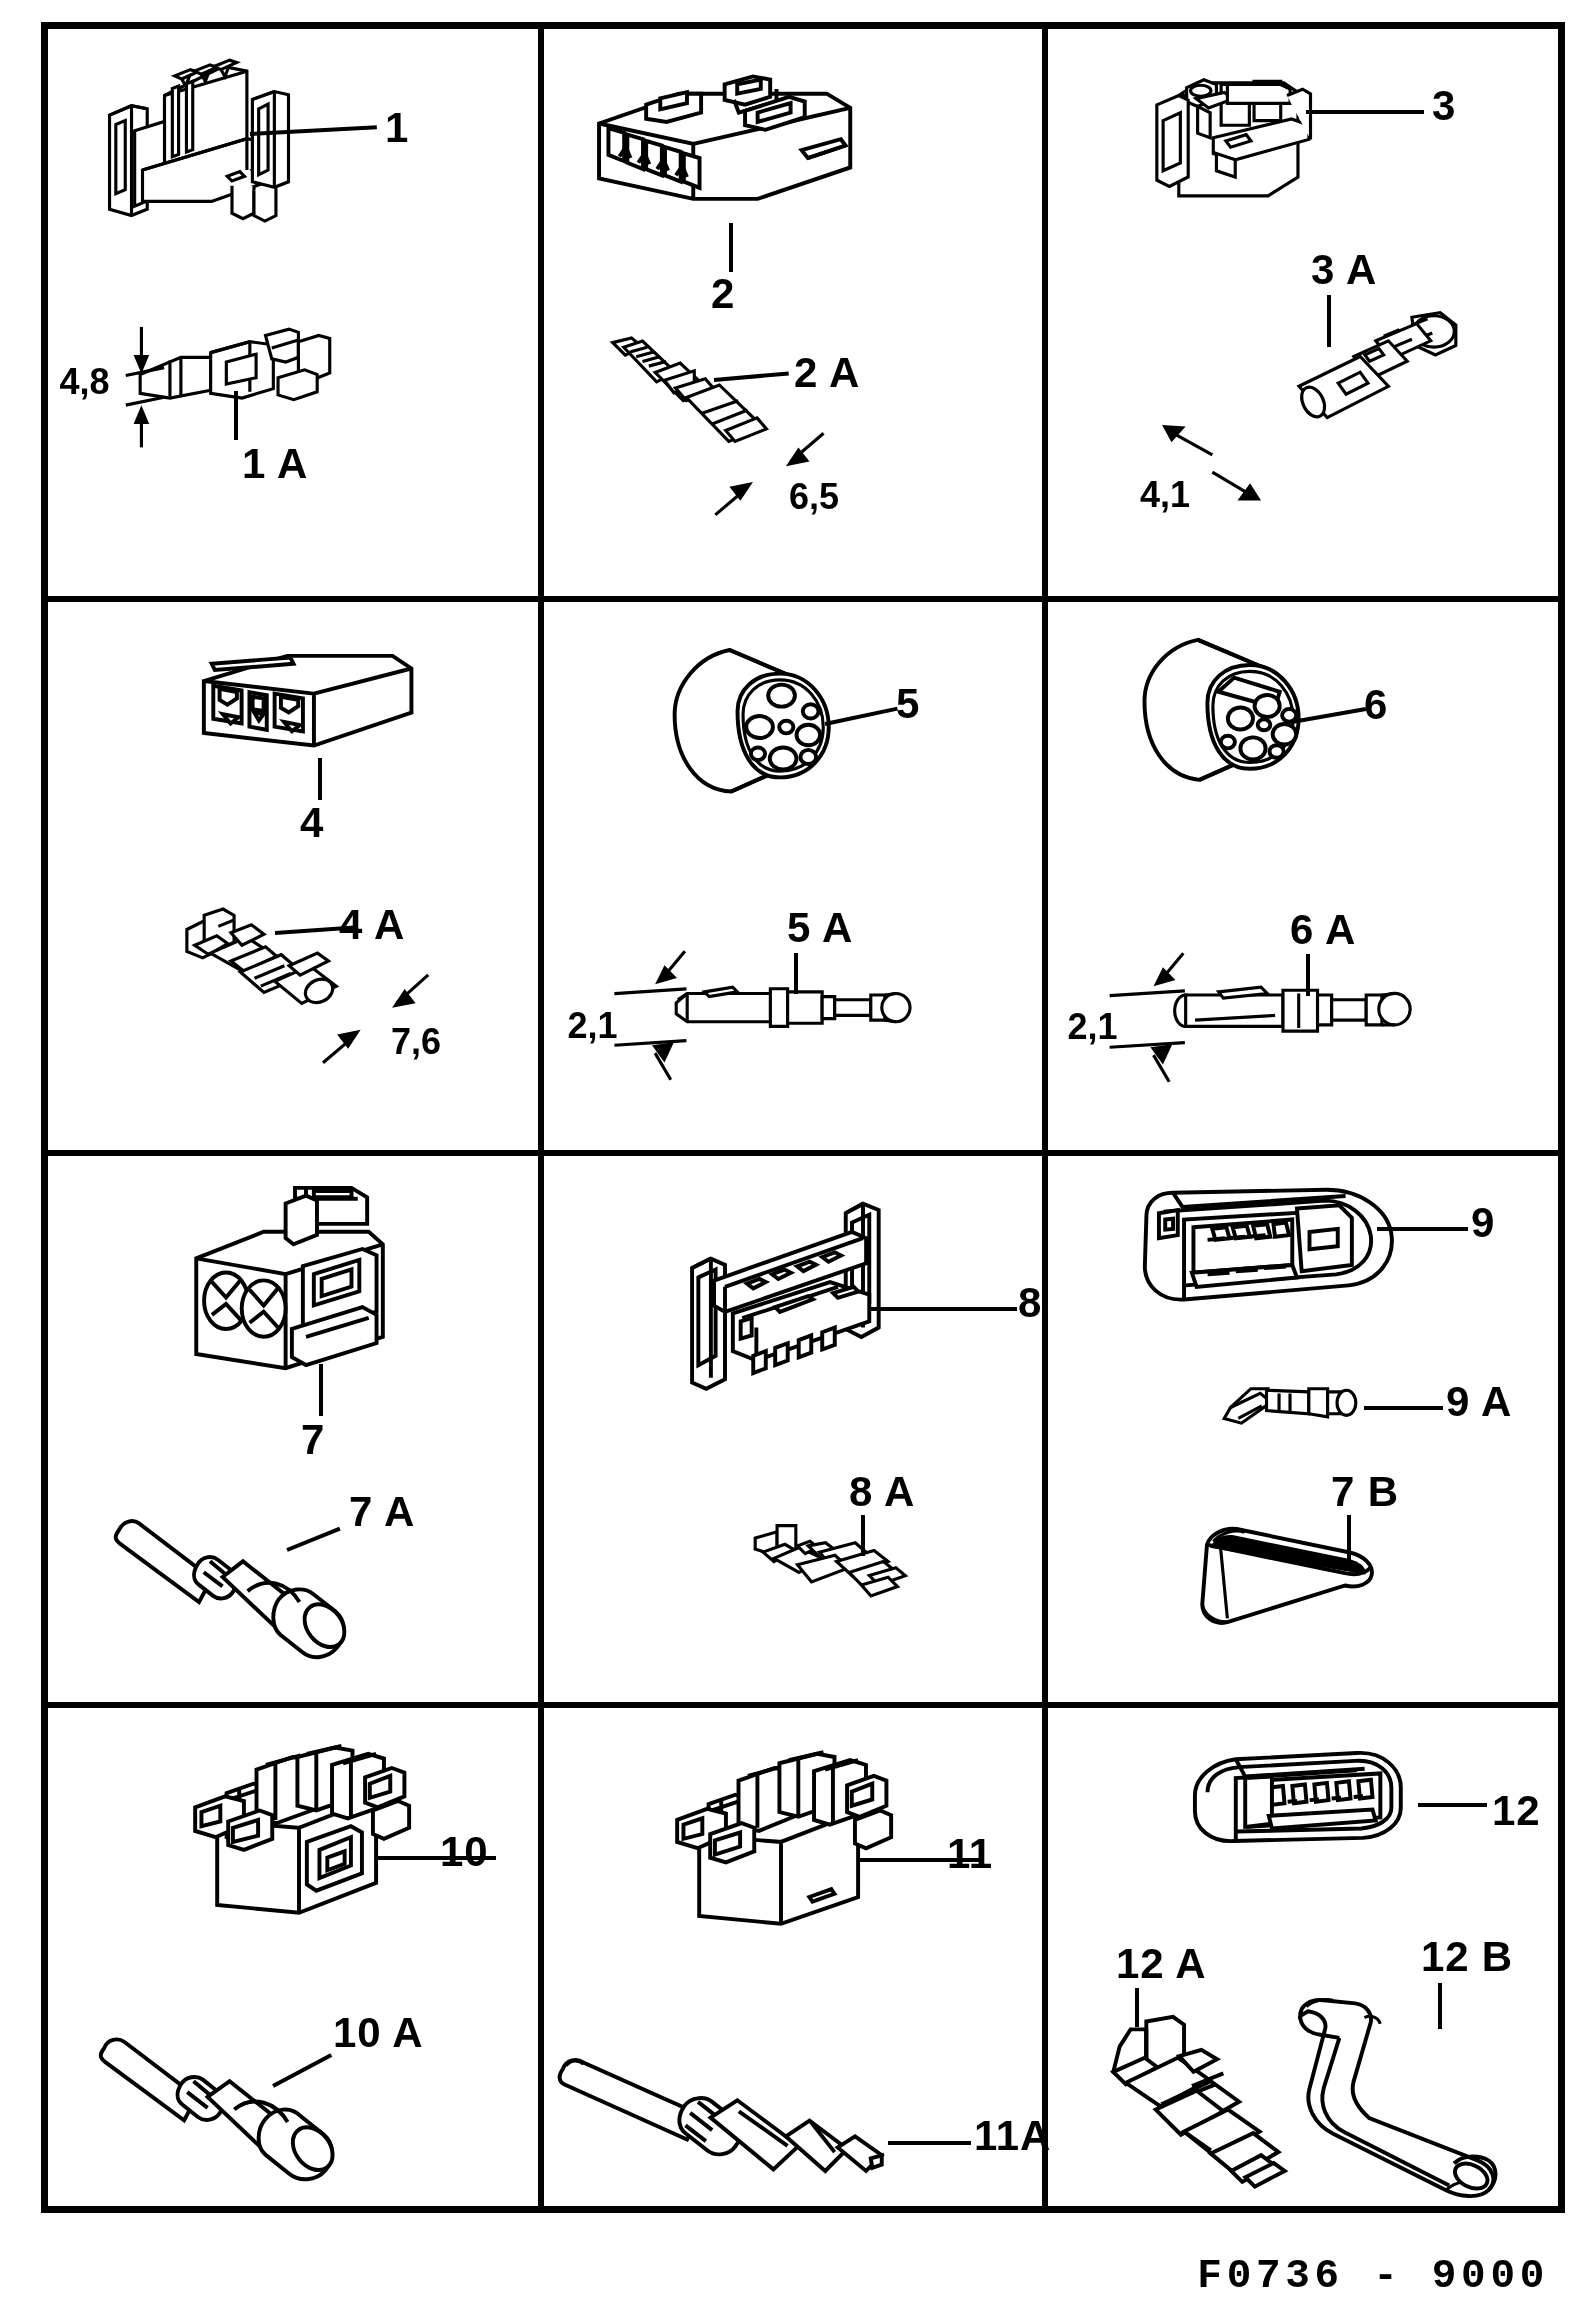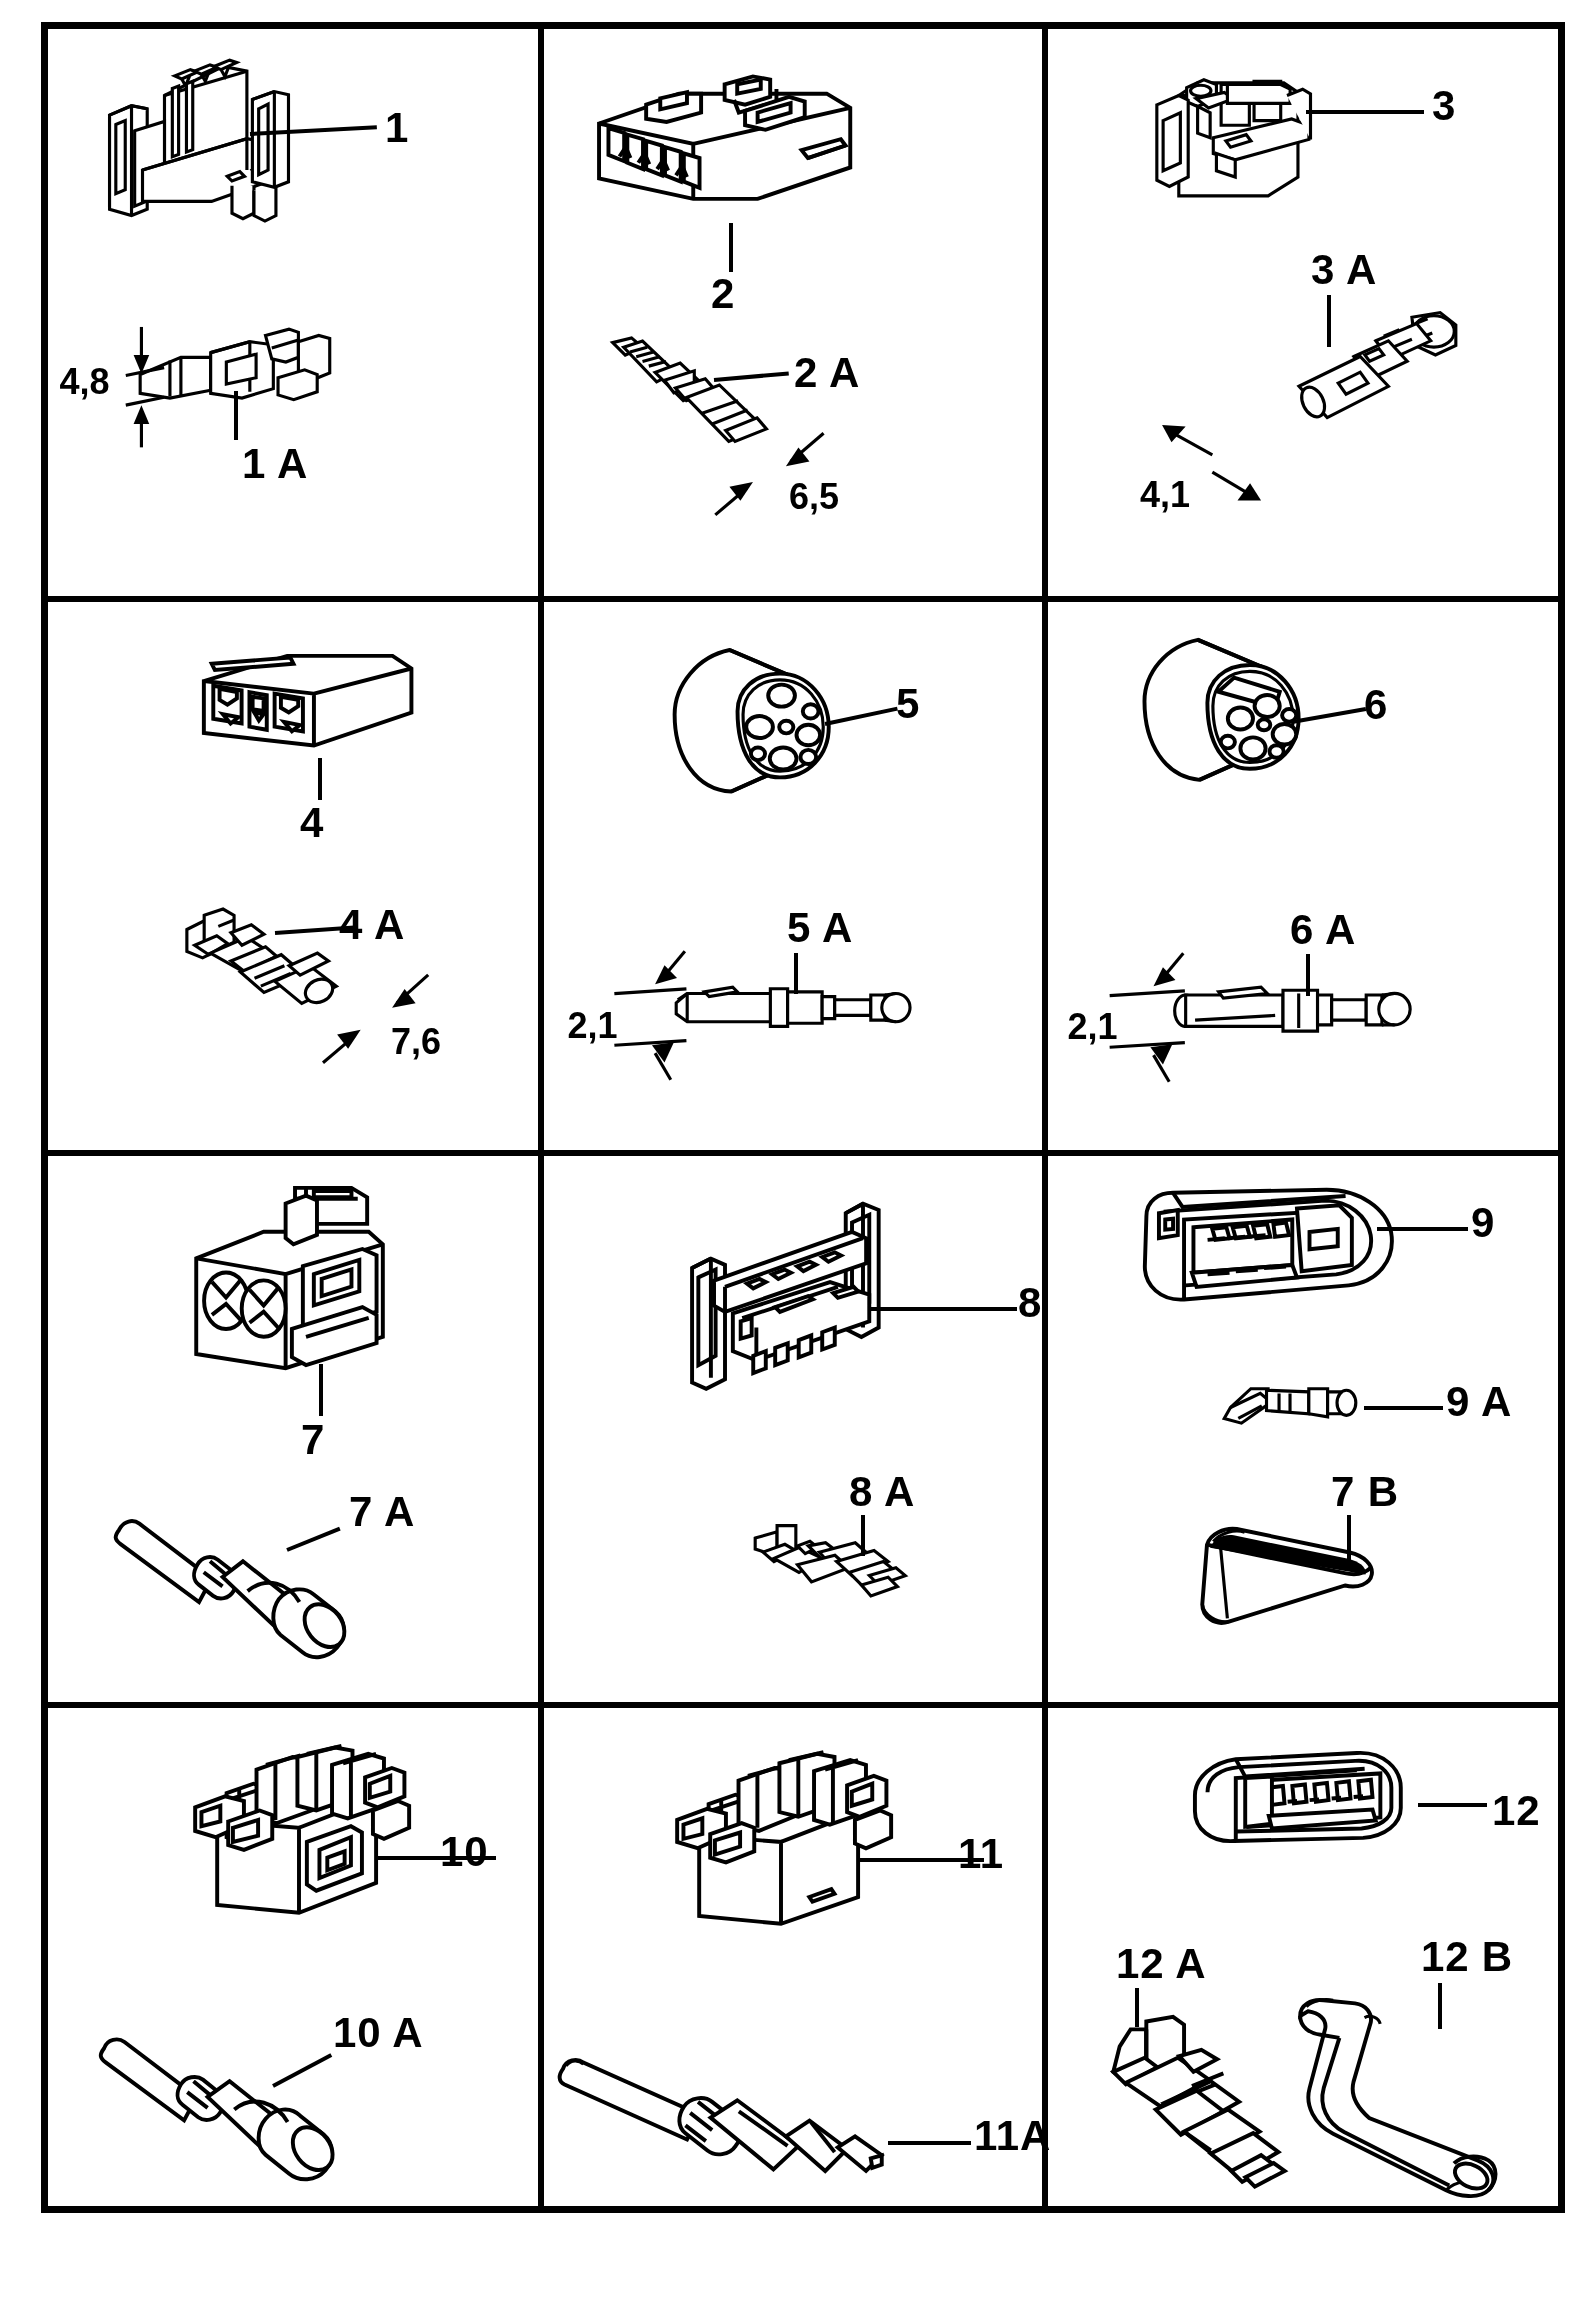--- a/index.html
+++ b/index.html
@@ -590,21 +590,21 @@
         <path d="M18 104 L56 90 L80 96 L80 124 L44 140 L18 132 Z" fill="#fff"></path>
         <path d="M26 110 L50 102 L50 122 L26 128 Z" fill="#fff"></path>
         <path d="M60 122 L100 108 L116 114 L116 144 L80 158 L60 152 Z" fill="#fff"></path>
         <path d="M66 130 L98 120 L98 138 L66 148 Z" fill="#fff"></path>
         <path d="M234 60 L268 48 L284 54 L284 86 L250 100 L234 94 Z" fill="#fff"></path>
         <path d="M240 68 L266 58 L266 78 L240 86 Z" fill="#fff"></path>
         <path d="M244 104 L276 92 L290 98 L290 126 L258 140 L244 134 Z" fill="#fff"></path>
       </svg>
     </div>
     <div class="leader" style="left:316px;top:151px;width:124px;"></div>
-    <div class="lbl" style="left:414px;top:126px;">11</div>
+    <div class="lbl" style="left:403px;top:126px;">11</div>
 
     <div class="art" style="left:7.9px;top:346px;">
       <svg width="369" height="126" viewBox="0 0 470 160" fill="none" stroke="#000" stroke-width="5">
         <path d="M14 20 C18 8 32 6 40 12 L188 78 L172 110 L16 40 C8 36 8 28 14 20 Z" fill="#fff"></path>
         <path d="M18 16 C24 8 34 8 40 14" stroke-width="4"></path>
         <path d="M168 68 C176 56 194 54 204 62 L232 84 C242 92 242 108 234 118 C226 130 208 132 198 124 L170 102 C160 94 160 80 168 68 Z" fill="#fff"></path>
         <path d="M186 62 L214 84 M176 76 L204 98 M170 92 L196 112"></path>
         <path d="M202 82 L236 60 L314 118 L282 148 Z" fill="#fff"></path>
         <path d="M238 74 L300 118"></path>
         <path d="M298 106 L328 86 L376 122 L348 150 Z" fill="#fff"></path>
@@ -669,14 +669,15 @@
         <path d="M196 250 C208 238 228 236 244 242" stroke-width="4"></path>
         <path d="M206 216 C216 206 236 204 250 212 C262 220 262 238 250 250" stroke-width="5"></path>
         <ellipse cx="228" cy="232" rx="22" ry="14" transform="rotate(26 228 232)" fill="#fff" stroke-width="5"></ellipse>
         <path d="M92 30 C100 26 110 30 112 38" stroke-width="4"></path>
       </svg>
     </div>
     <div class="lbl" style="left:374px;top:229px;">12 B</div>
     <div class="leadv" style="left:391px;top:276px;height:46px;"></div>
   </div>
 
+  <div class="footer">F0736 - 9000</div>
 </div>
 
 
 </body></html>

